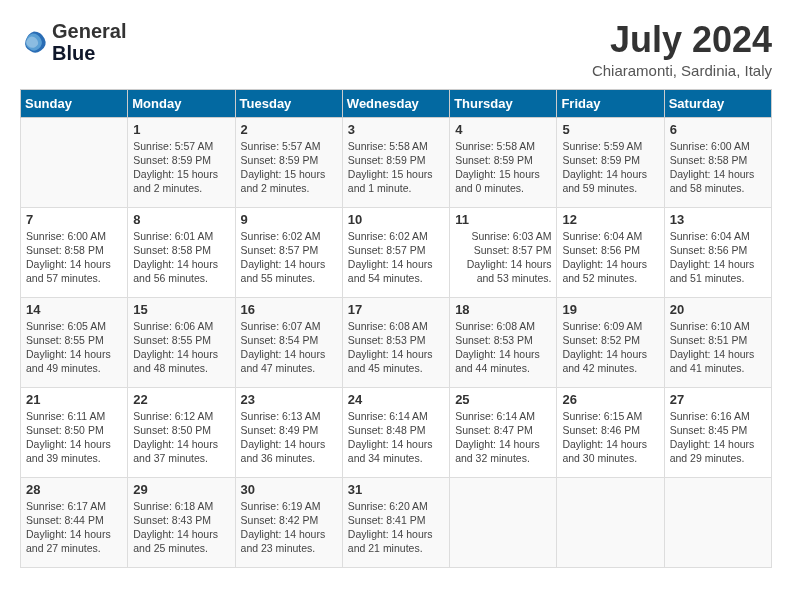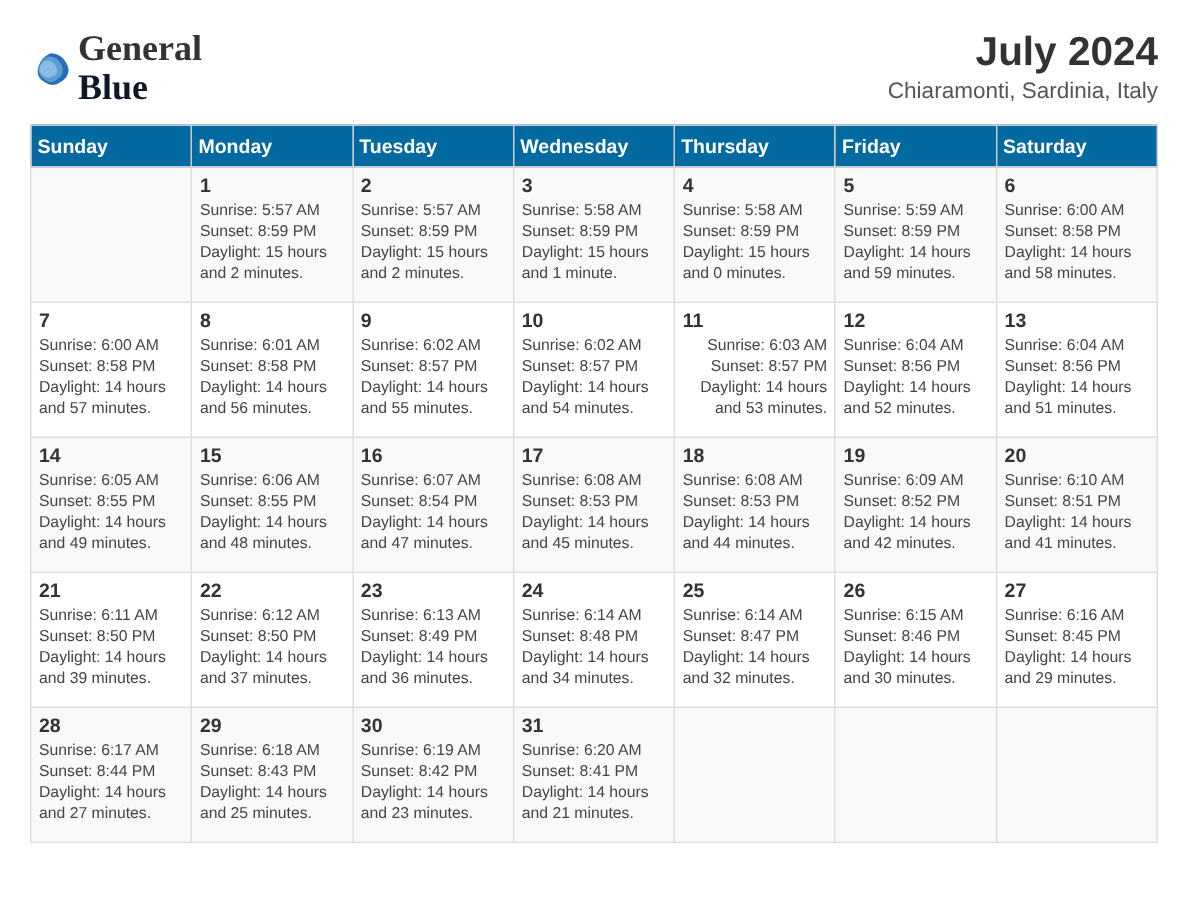--- a/index.html
+++ b/index.html
@@ -15,35 +15,34 @@
       justify-content: space-between;
       align-items: flex-start;
       margin-bottom: 10px;
     }
     .logo {
       display: flex;
       align-items: center;
       gap: 4px;
     }
     .logo-text {
-      font-size: 24px;
+      font-size: 20px;
       font-weight: bold;
       color: #333;
       line-height: 1.1;
-      font-family: Liberation Serif, serif;
     }
     .logo-icon {
       width: 28px;
       height: 28px;
     }
     .title-block {
       text-align: right;
     }
     .month-year {
-      font-size: 27px;
+      font-size: 36px;
       font-weight: bold;
       color: #333;
       line-height: 1.1;
     }
     .location {
       font-size: 15px;
       color: #555;
       margin-top: 2px;
     }
     table {

